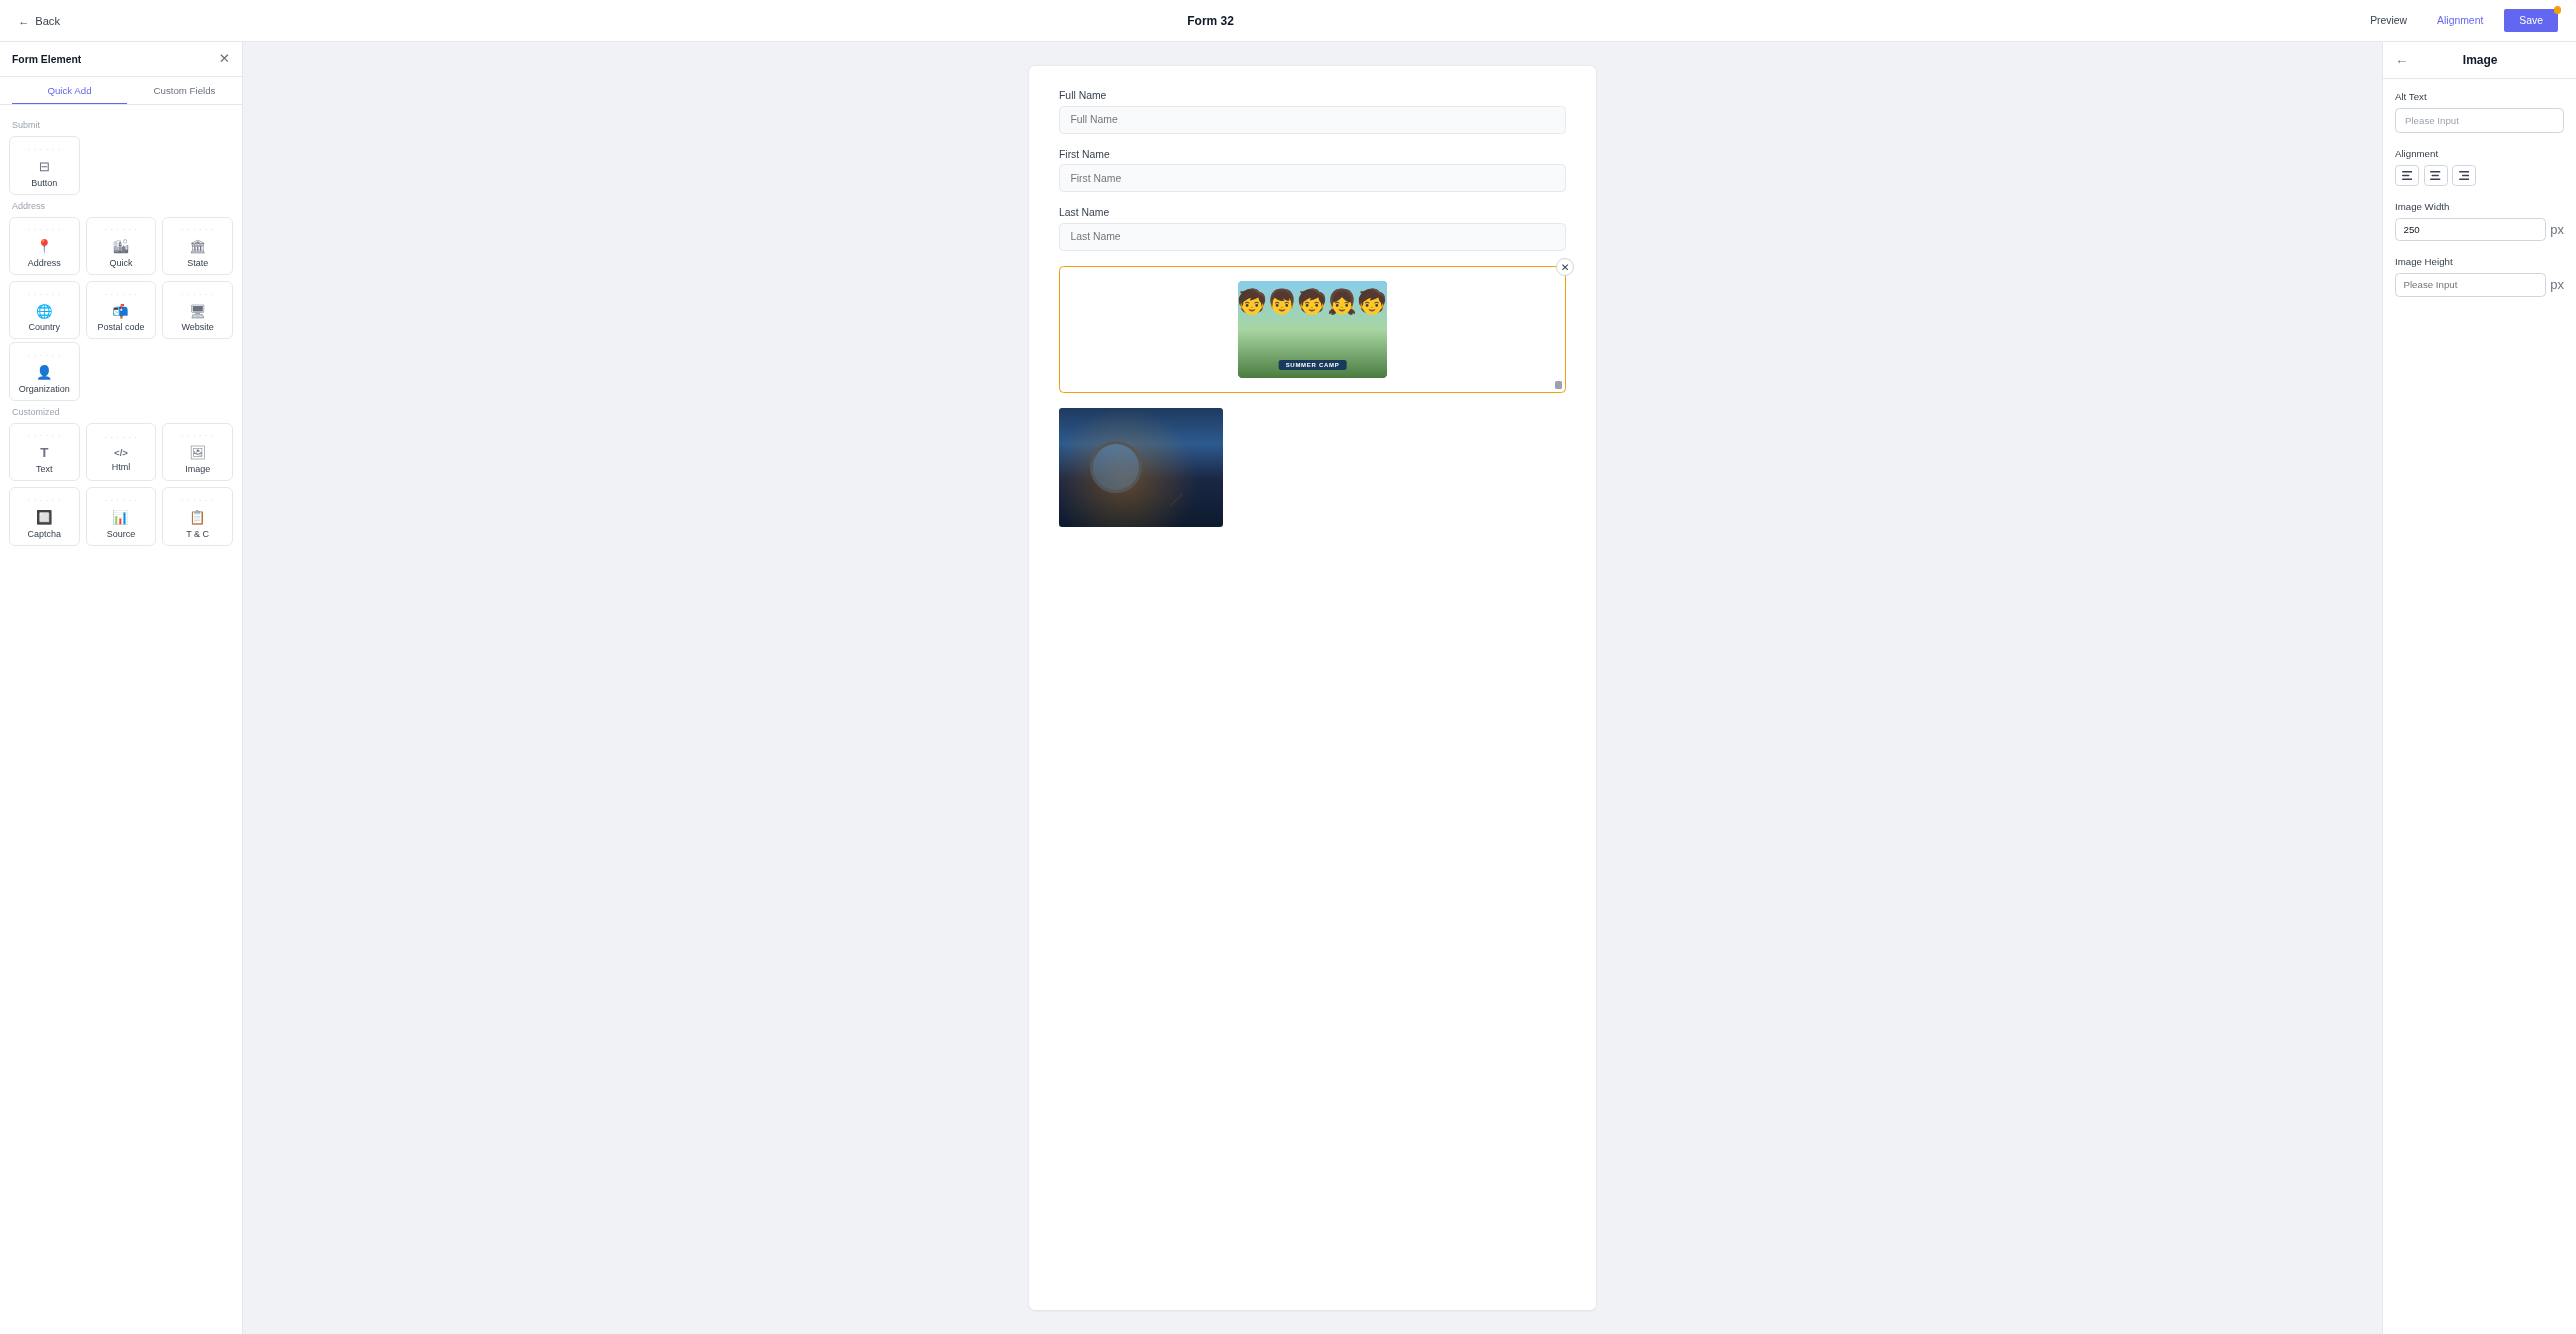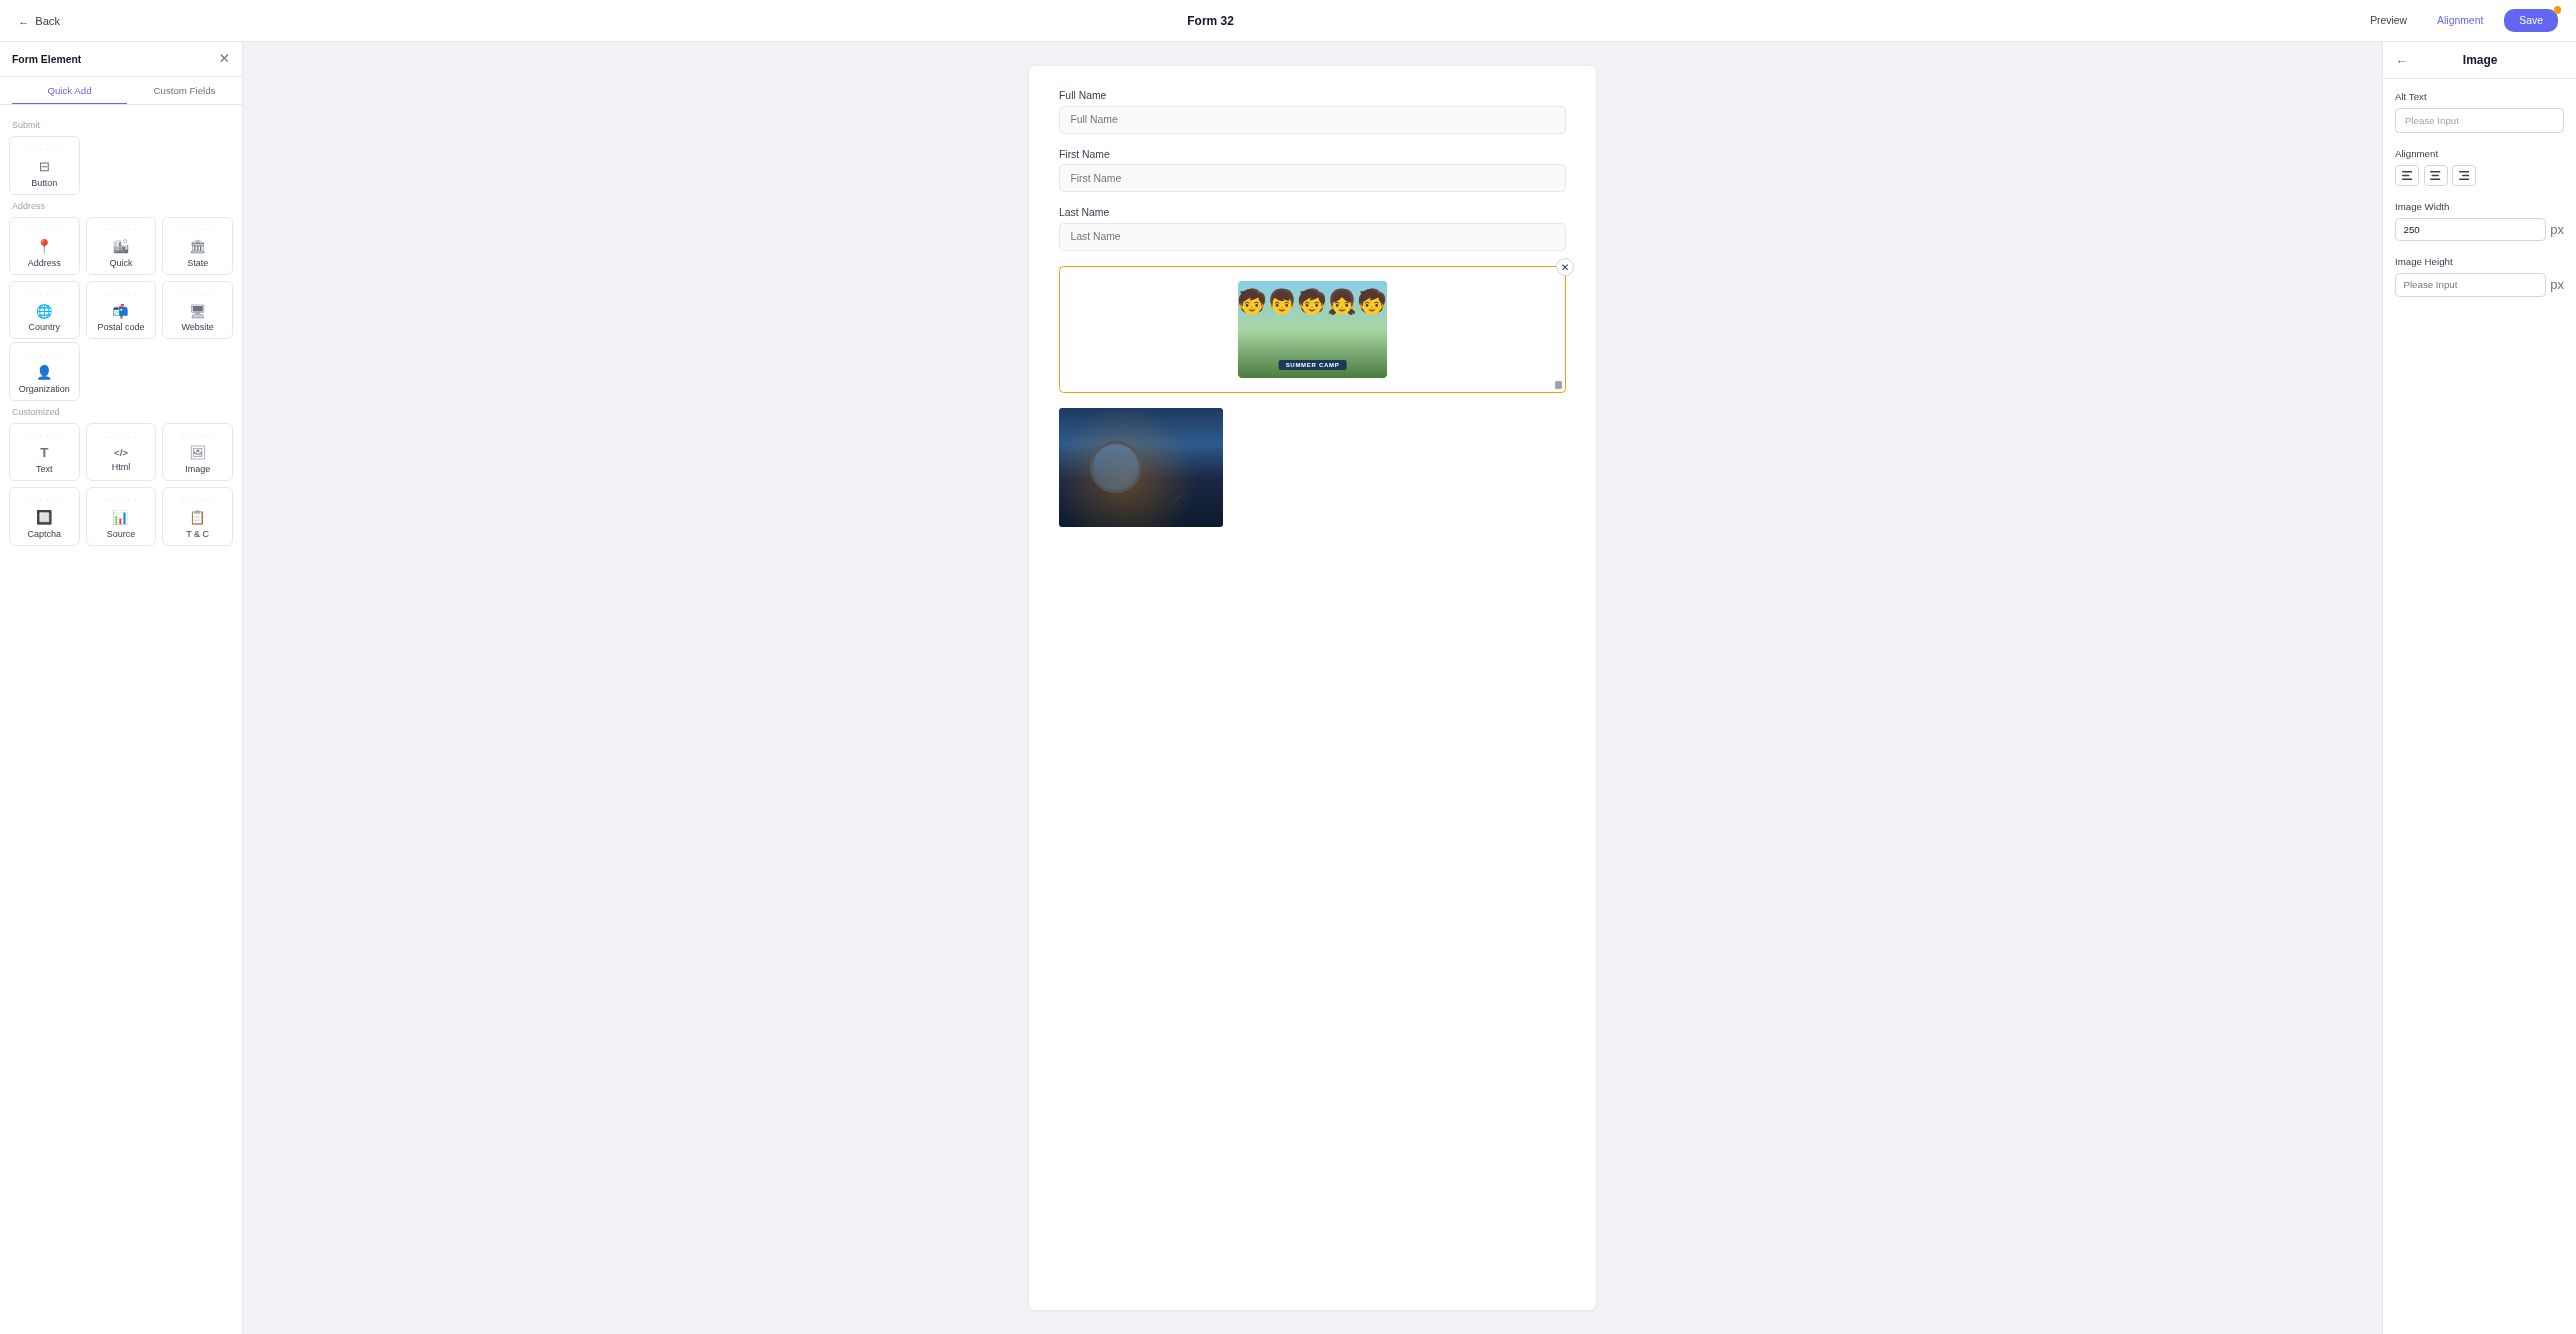--- a/index.html
+++ b/index.html
@@ -11,21 +11,21 @@
       background: #fff; border-bottom: 0.7px solid #e5e7eb;
       padding: 0 18px; height: 42px; flex-shrink: 0;
     }
     .topbar-left { display: flex; align-items: center; gap: 6px; cursor: pointer; }
     .topbar-left span { font-size: 11.2px; color: #374151; }
     .topbar-center { font-size: 12px; font-weight: 600; color: #111827; }
     .topbar-right { display: flex; align-items: center; gap: 12px; }
     .btn-preview { background: none; border: none; font-size: 10.4px; color: #374151; cursor: pointer; padding: 4.5px 9px; }
     .btn-integrate { background: none; border: none; font-size: 10.4px; color: #6366f1; cursor: pointer; padding: 4.5px 9px; font-weight: 500; }
     .btn-save {
-      background: #6366f1; color: #fff; border: none; border-radius: 10px;
+      background: #6366f1; color: #fff; border: none; border-radius: 2px;
       padding: 6px 15px; font-size: 10.4px; cursor: pointer; font-weight: 500;
       position: relative;
     }
     .btn-save-badge {
       position: absolute; top: -3px; right: -3px;
       width: 7.5px; height: 7.5px; background: #f59e0b; border-radius: 50%;
     }
 
     
     .main-layout { display: flex; flex: 1; overflow: hidden; }

